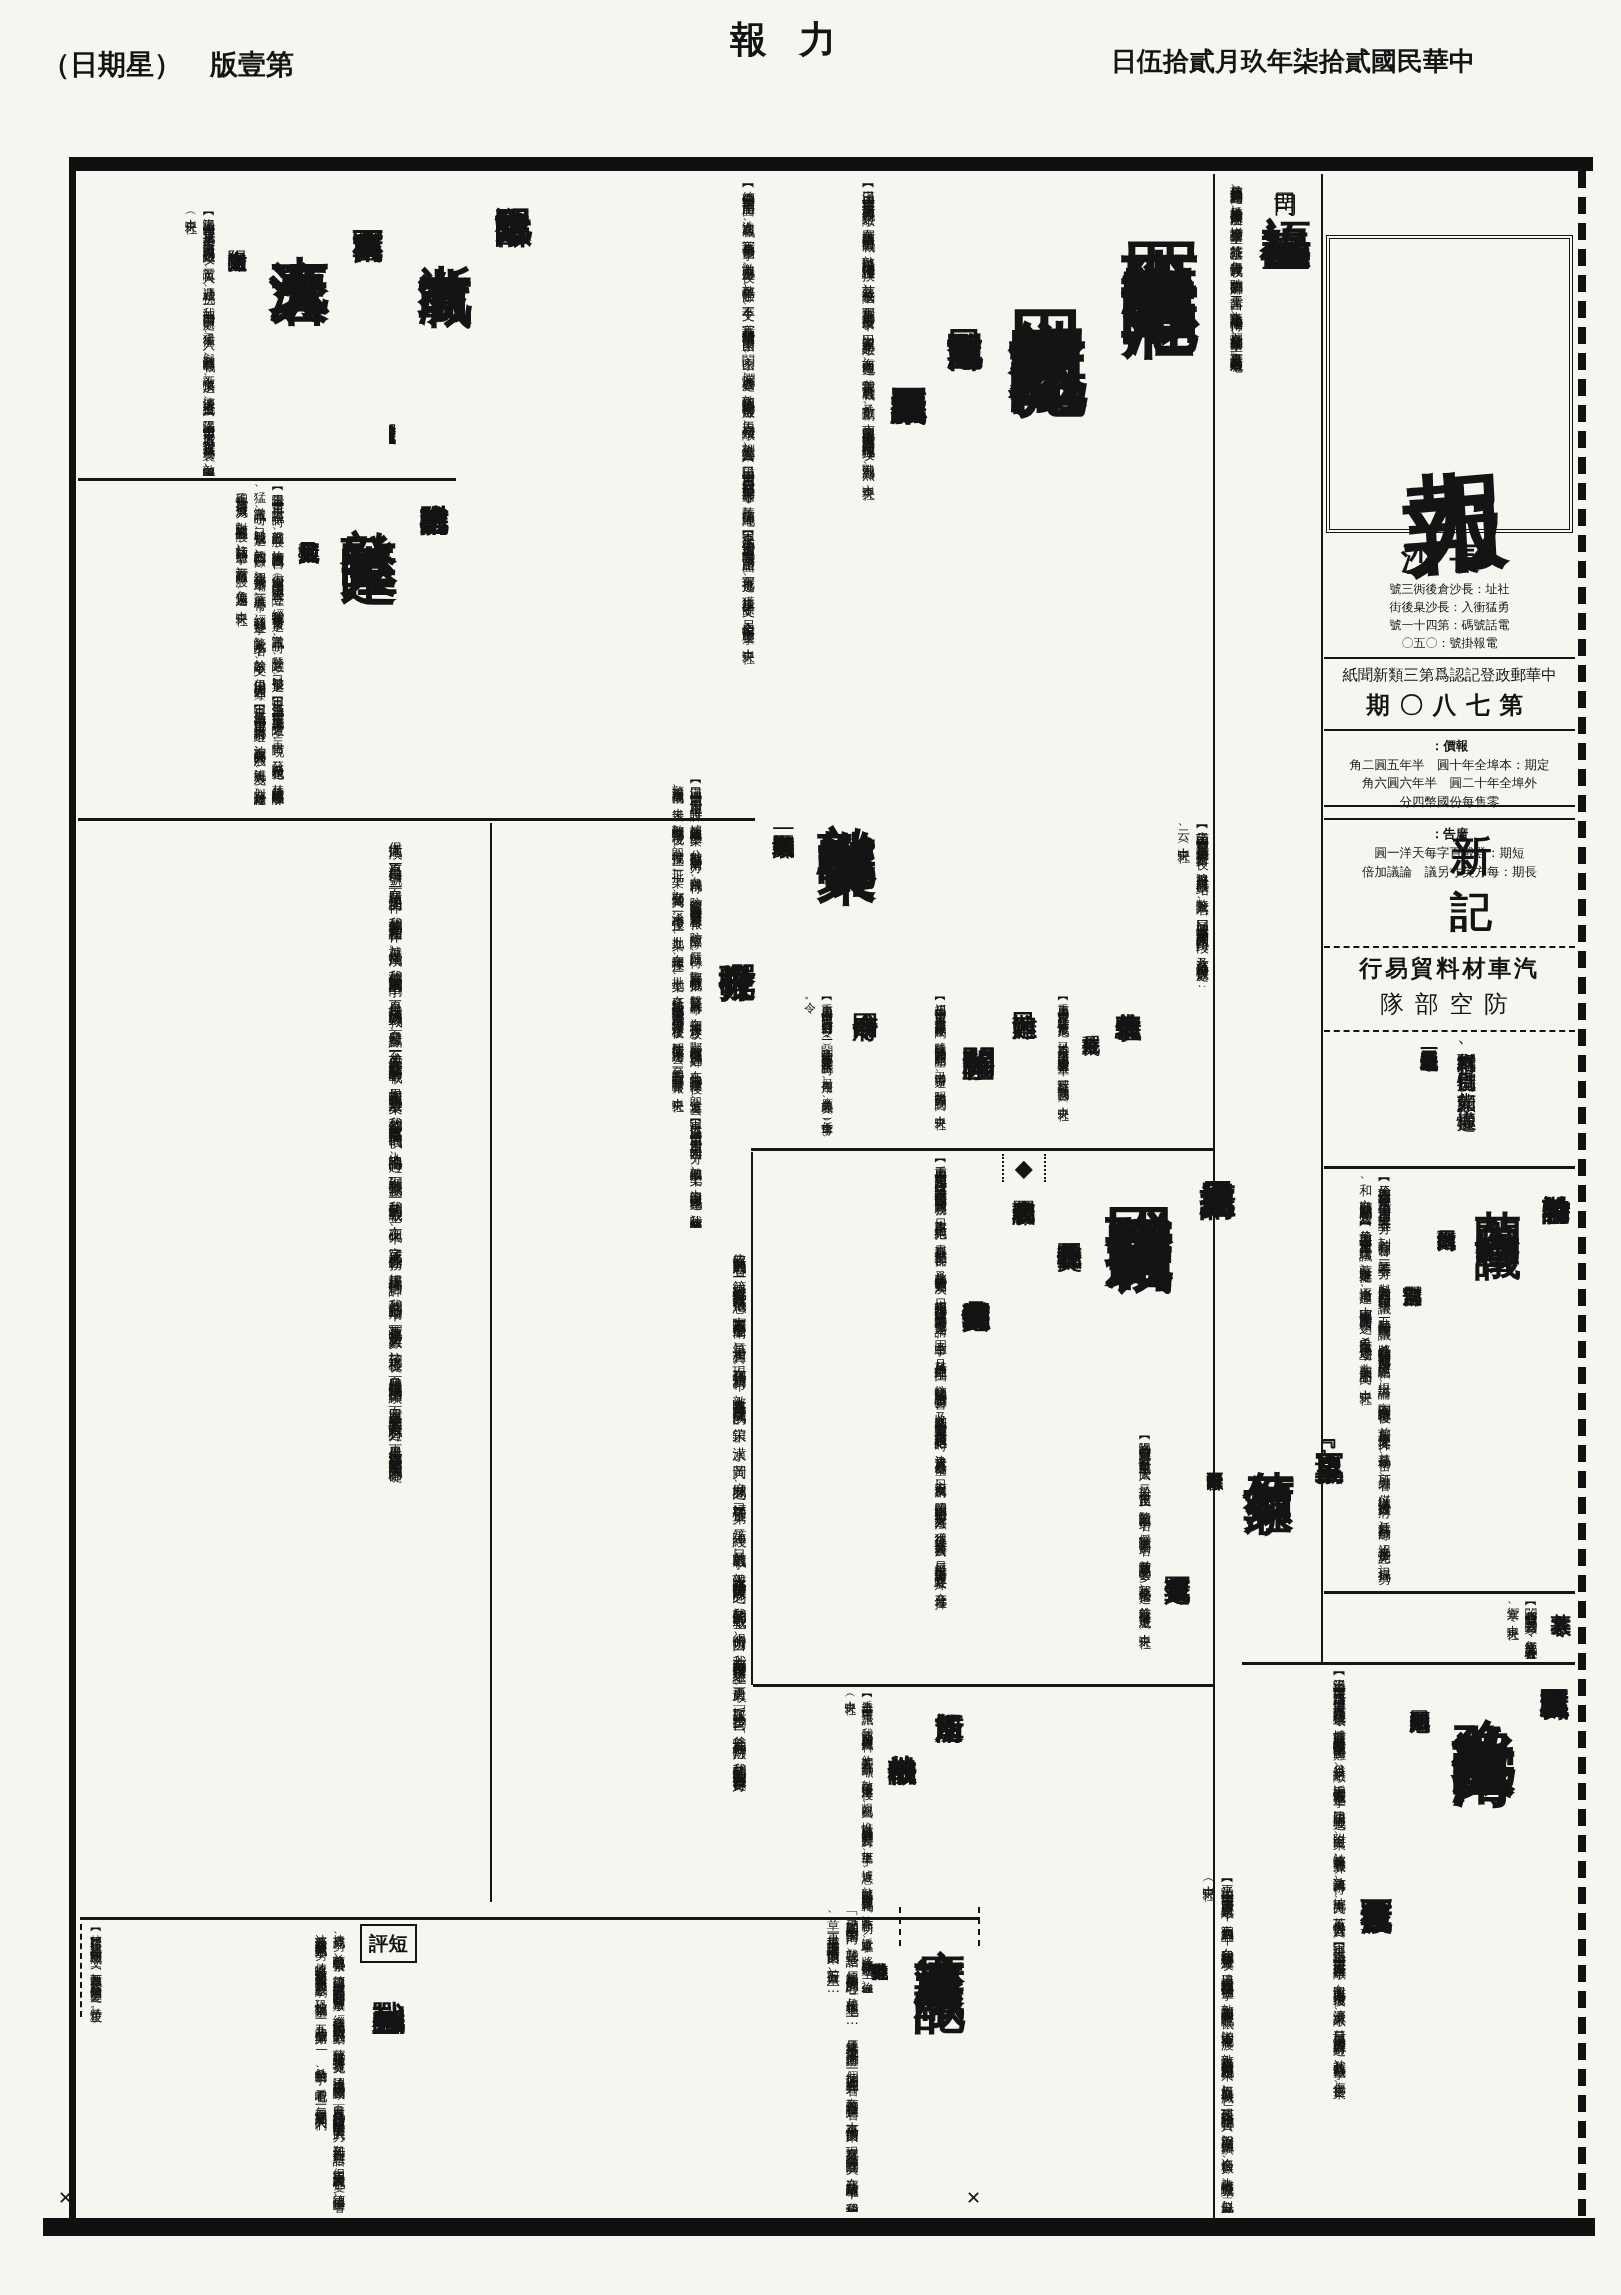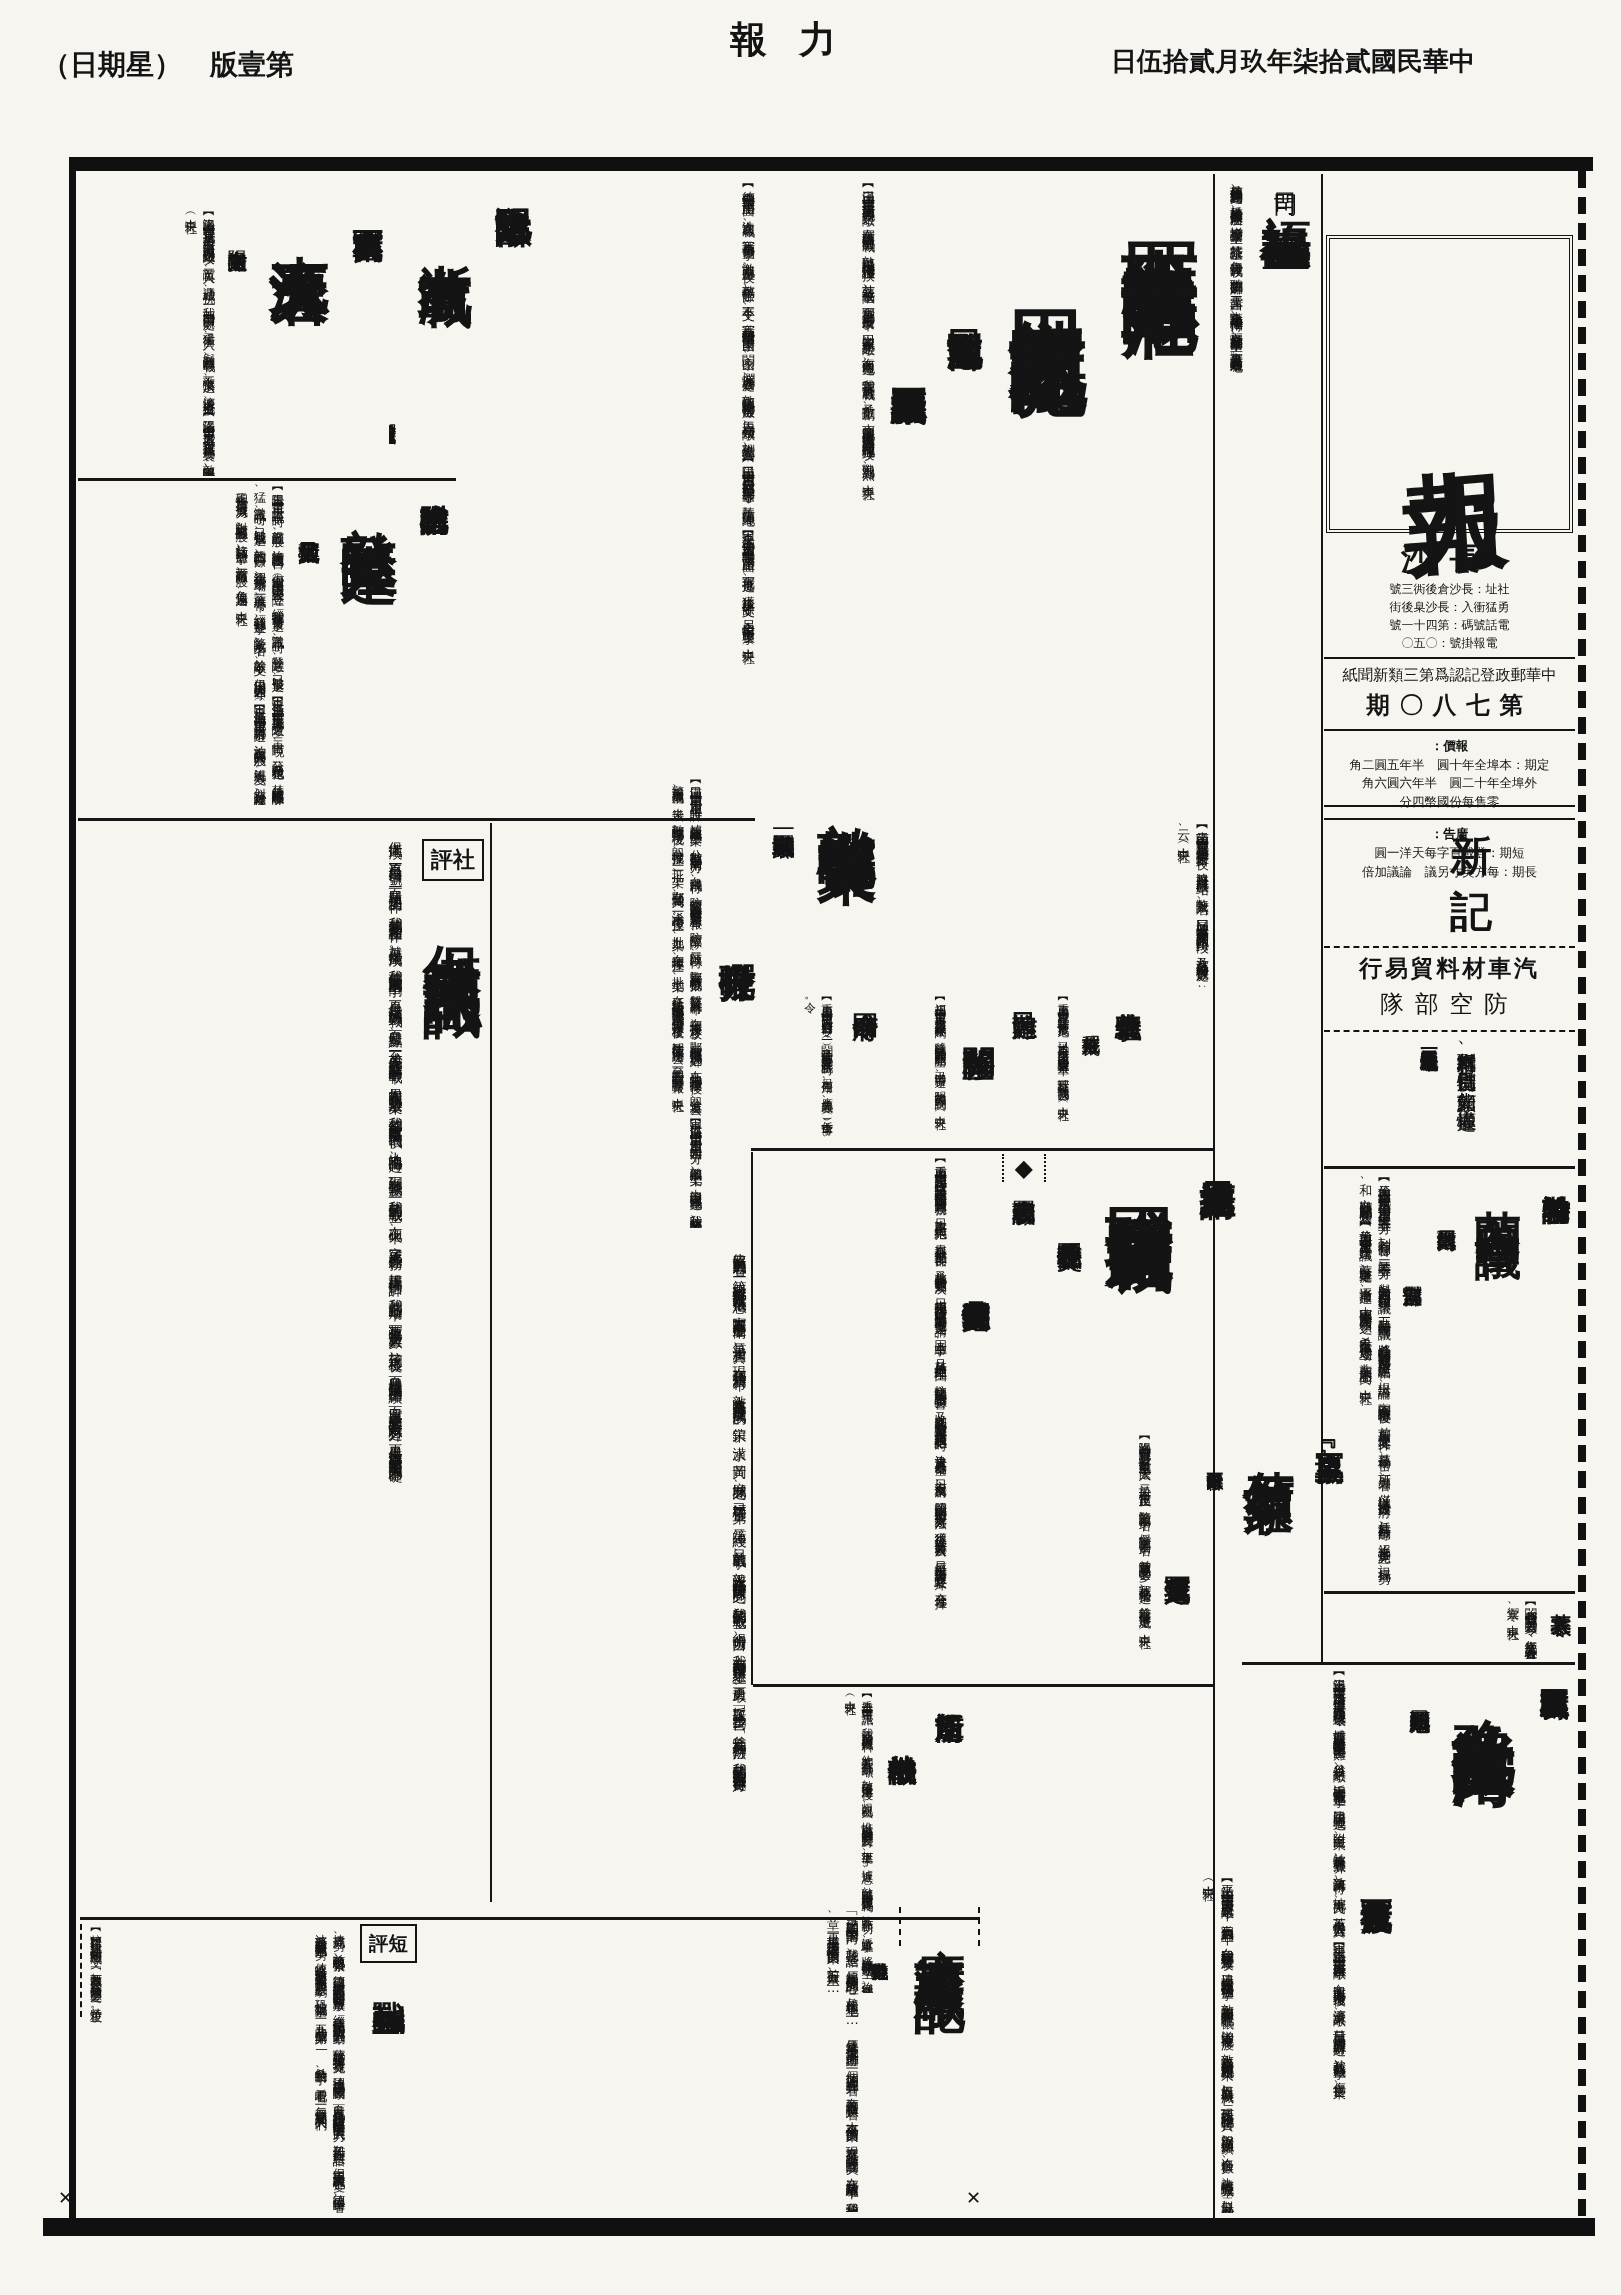--- a/index.html
+++ b/index.html
@@ -164,24 +164,20 @@
     <div class="v grow body" style="font-size:12.5px;">【洛陽二十四日電】我某軍於二十二日向濟源城內之敵猛攻、敵三百人、憑城頑抗、我一部由南門缺口處、勇猛衝入、與敵激烈巷戰、敵不支潰退、濟源遂告克復、【洛陽二十四日電】大名城二十一日夜爲我軍攻襲、敵向安陽潰退、（中央社）</div>
   </div>
 
   <div class="blk" style="left:80px;top:482px;width:375px;height:323px;">
     <div class="v col b900" style="font-size:29px;">皖南羊山磯附近</div>
     <div class="v col b900 ls8" style="font-size:57px;">敵登陸未逞</div>
     <div class="v col pt60" style="font-size:22px;">我沿江砲兵又發揮威力</div>
     <div class="v grow body" style="font-size:12.5px;">【青陽二十三日電】二十一日晚十二時、敵艦五艘、掩護敵軍三四百、由何家壩（羊山磯下二公里）登陸、經我守軍奮勇擊退、激戰三小時、登陸之敵、已被擊退、（中央社）【貴池二十三日電】盤據馬塔寺之敵、二十二日晚、分三路向我進犯、其後續部隊敵艦登陸、勢甚兇猛、激戰三小時、已被我擊退、敵約三四百餘、進犯我何家壩、廣敢寺一帶、經我分頭迎擊、斃敵七八十名、餘敵不支、仍退回大通固守、（中央社）【貴池二十四日電】東流寶塔附近、泊有敵兵艦六艘、汽艇六隻、似有登陸模樣、我江南砲兵二十三日又發揮威力、對上駛敵艦五艘、施行猛烈射擊、當有敵艦一艘、負傷遁逸、（中央社）</div>
   </div>
 
-  <div class="stack" style="left:414px;top:839px;width:78px;height:680px;">
-    <div class="boxlabel rtl" style="font-size:22px;">社評</div>
-    <div class="v b900 ls8" style="font-size:58px;margin-top:18px;">保衛武漢的認識</div>
-  </div>
   <div class="blk" style="left:80px;top:830px;width:326px;height:1072px;">
     <div class="v grow body" style="font-size:14px;line-height:1.5;">保衛武漢！這不只是一個口號、而是一種迫切的工作。我們的主要任務和工作、就是保衛武漢。我們保衛武漢的軍事鬥爭、不只是指武漢的城郊戰、而是據點、至少萬一要在這些據點的爭奪戰中、如果在戰略上必須放棄、我們卻得向敵人獲取最大的代價。土地淪陷時起、到現在的戰況止、我們的民族戰士、在砲火中、完成了這樣的任務。根據正確的估計、我們在這時期中、敵軍死傷超過之人數、拉到了這樣長、而且根據拉到無限的偉績！而實已出於患誇大狂的敵人意料之外、更爲保衛武漢奠立了最堅固最強大的基礎。</div>
   </div>
   <div class="blk" style="left:496px;top:1242px;width:254px;height:658px;">
     <div class="v grow body" style="font-size:14px;line-height:1.5;">依照目前的戰局看：第一綫惡戰也許有些人以爲很危急、實際並不那麼簡單；第二是潢川寘、現在相持於潢川一帶、敵人大致是分三路進攻武漢的、宋鎮、潢水、黃岡、麻城之間、已經佈置了第一、第二陣綫；目前的戰爭、敵人現在在樣子巷黃陂河口之間、我們的民族戰士、得十分明白、我方自衛都在田家鎮之線上、更勇敢、採取了「步步爲營」、「釜底抽薪」的打法、我們的民族戰士方面做得更好。</div>
   </div>
 
   <div class="blk" style="left:494px;top:775px;width:394px;height:453px;">
     <div class="v col b900 ls8" style="font-size:60px;">敵機襲鄂東</div>
     <div class="v col pt60" style="font-size:23px;">在鄂城黃岡麻城浠水一帶</div>

